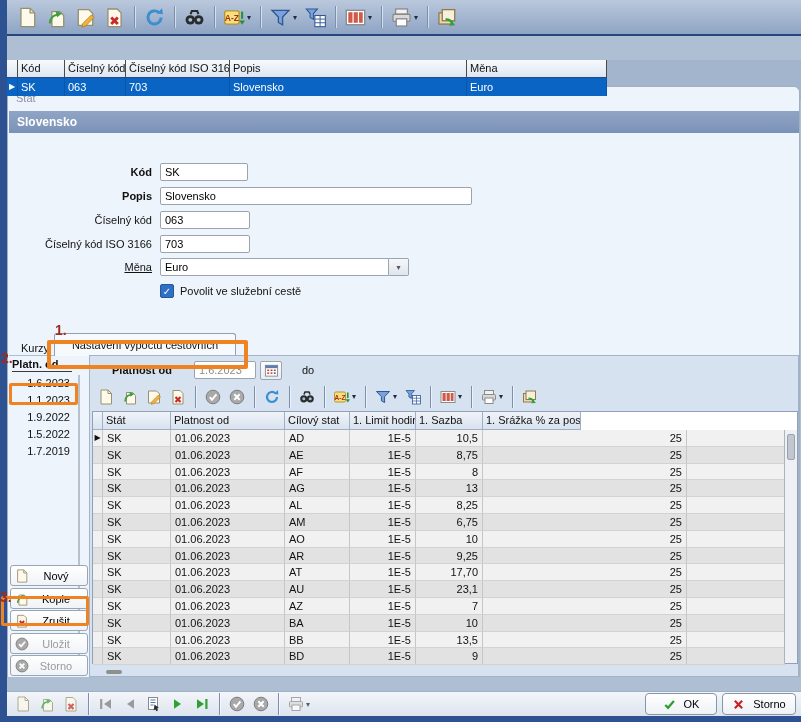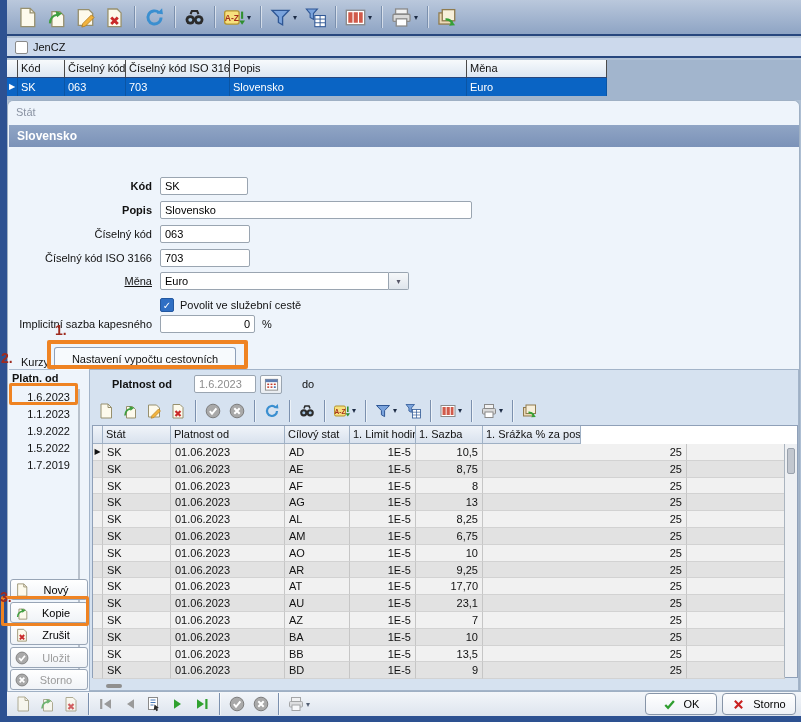--- a/index.html
+++ b/index.html
@@ -27,21 +27,21 @@
   
   .midgap{position:absolute;left:7px;top:60px;width:794px;height:40px;background:#a2b5cd;}
   .ctable{position:absolute;left:7px;top:60px;z-index:2;}
   .crow{display:flex;}
   .chead .ccell{height:18px;line-height:17px;background:linear-gradient(#f7fafc,#dce6f2);border-right:1px solid #4a4a4a;border-bottom:1px solid #27477e;padding:0 3px;white-space:nowrap;overflow:hidden;}
   .cdata .ccell{height:18px;line-height:18px;background:#0a64c4;color:#fff;border-right:1px solid #0a55a5;padding:0 3px;white-space:nowrap;overflow:hidden;}
   .ccell.sel{padding:0;text-align:center;}
   .cdata .ccell.sel{color:#fff;font-size:8px;line-height:18px;}
 
   
-  .mainpanel{position:absolute;left:7px;top:100px;width:793px;height:591px;background:#eef4fb;border:1px solid #9fb0c4;border-bottom:none;border-radius:6px 6px 0 0;z-index:1;}
+  .mainpanel{position:absolute;left:7px;top:86px;width:793px;height:591px;background:#eef4fb;border:1px solid #9fb0c4;border-bottom:none;border-radius:6px 6px 0 0;z-index:1;}
   .stat-label{position:absolute;left:8px;top:5px;color:#8a93a3;}
   .titlebar{position:absolute;left:1px;top:24px;width:790px;height:22px;background:linear-gradient(#90a5c5,#7b92b8);color:#fff;font-weight:bold;font-size:12px;line-height:22px;padding-left:8px;}
 
   .frow{position:absolute;left:0;height:18px;display:flex;align-items:center;}
   .flabel{width:152px;text-align:right;padding-right:8px;white-space:nowrap;}
   .flabel.bold{font-weight:bold;}
   .flabel.link{text-decoration:underline;}
   .finput{height:18px;border:1px solid #9aa5b1;background:#fff;font-family:"Liberation Sans",sans-serif;font-size:11px;padding:0 4px;border-radius:2px;}
   .finput.num{text-align:right;}
   .combo-btn{width:20px;height:18px;border:1px solid #9aa5b1;border-left:none;background:linear-gradient(#f6f8fa,#dfe5ec);border-radius:0 2px 2px 0;font-size:8px;color:#556;display:flex;align-items:center;justify-content:center;padding:0;}
@@ -218,24 +218,20 @@
           <svg viewBox="0 0 16 16">
             <rect x="1.5" y="4.5" width="9.5" height="8.5" fill="#ead9b8" stroke="#8f7b4e"></rect>
             <rect x="4" y="2" width="9.5" height="8.5" fill="#f7efda" stroke="#8f7b4e"></rect>
             <path d="M6.5 9.5c2.6-.2 4 .8 5.2 2.6" fill="none" stroke="#35a035" stroke-width="1.8"></path>
             <path d="M13.8 13.9l-4.6.3 2.2-3.4z" fill="#35a035"></path>
           </svg>
         </span>
       </button>
     </div>
 
-  <div class="jencz">
-    <span class="cb"></span>
-    <span class="cb-label">JenCZ</span>
-  </div>
 
   <div class="midgap"></div>
   <div class="ctable" id="countriesTable">
       <div class="crow chead">
         <div class="ccell sel" style="width: 11px;"></div>
         <div class="ccell" style="width: 47px;">Kód</div>
         <div class="ccell" style="width: 61px;">Číselný kód</div>
         <div class="ccell" style="width: 104px;">Číselný kód ISO 3166</div>
         <div class="ccell" style="width: 237px;">Popis</div>
         <div class="ccell" style="width: 140px;">Měna</div>
@@ -275,25 +271,20 @@
       <input class="finput" style="width: 229px; border-radius: 2px 0px 0px 2px;" readonly="" value="Euro">
       <button class="combo-btn">
           <span>▾</span>
         </button>
     </div>
     <div class="frow" style="top:195px">
       <span class="flabel"></span>
       <span class="cbx-on">✓</span>
       <span style="margin-left:6px">Povolit ve služební cestě</span>
     </div>
-    <div class="frow" style="top:214px">
-      <span class="flabel">Implicitní sazba kapesného</span>
-      <input class="finput num" style="width: 95px;" readonly="" value="0">
-      <span class="pct">%</span>
-    </div>
 
     <div class="tabline"></div>
     <div class="tab-inactive">Kurzy</div>
     <div class="tab-active">Nastavení vypočtu cestovních náhrad</div>
 
     <div class="platn-header">Platn. od</div>
     <div id="dateList">
         <div class="date-item" style="top: 288px;">1.6.2023</div>
         <div class="date-item" style="top: 305px;">1.1.2023</div>
         <div class="date-item" style="top: 322px;">1.9.2022</div>

